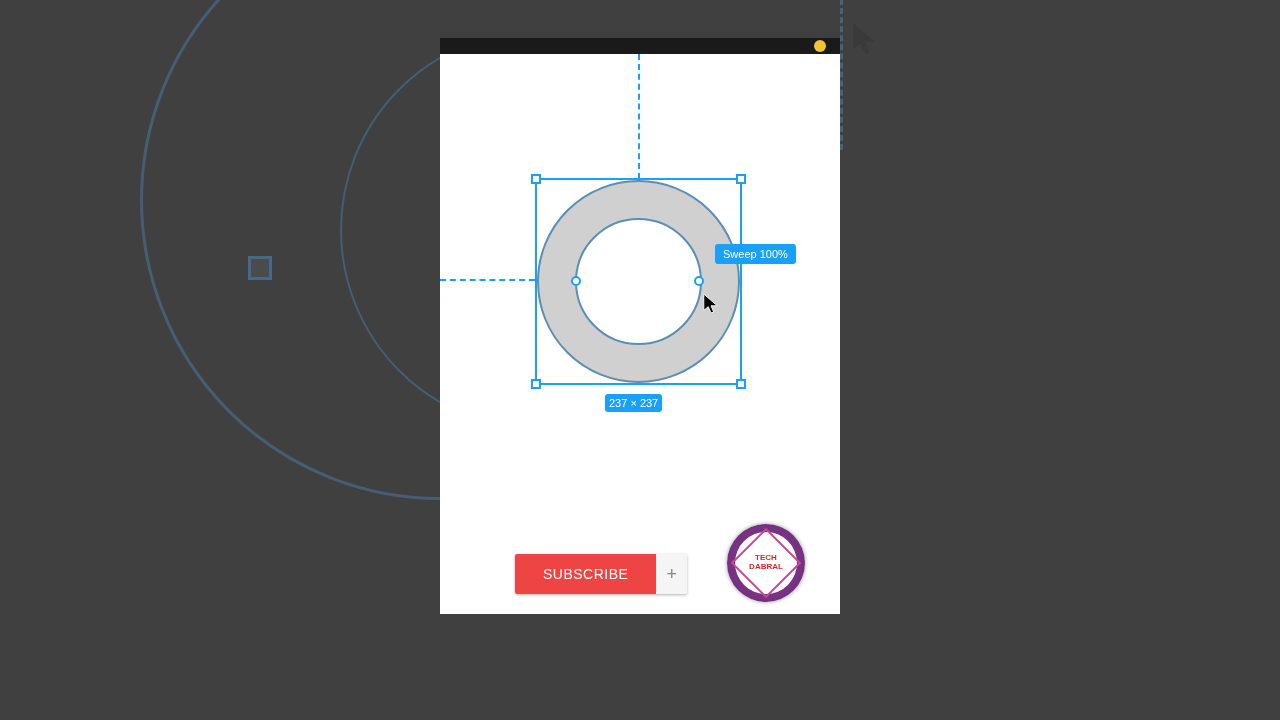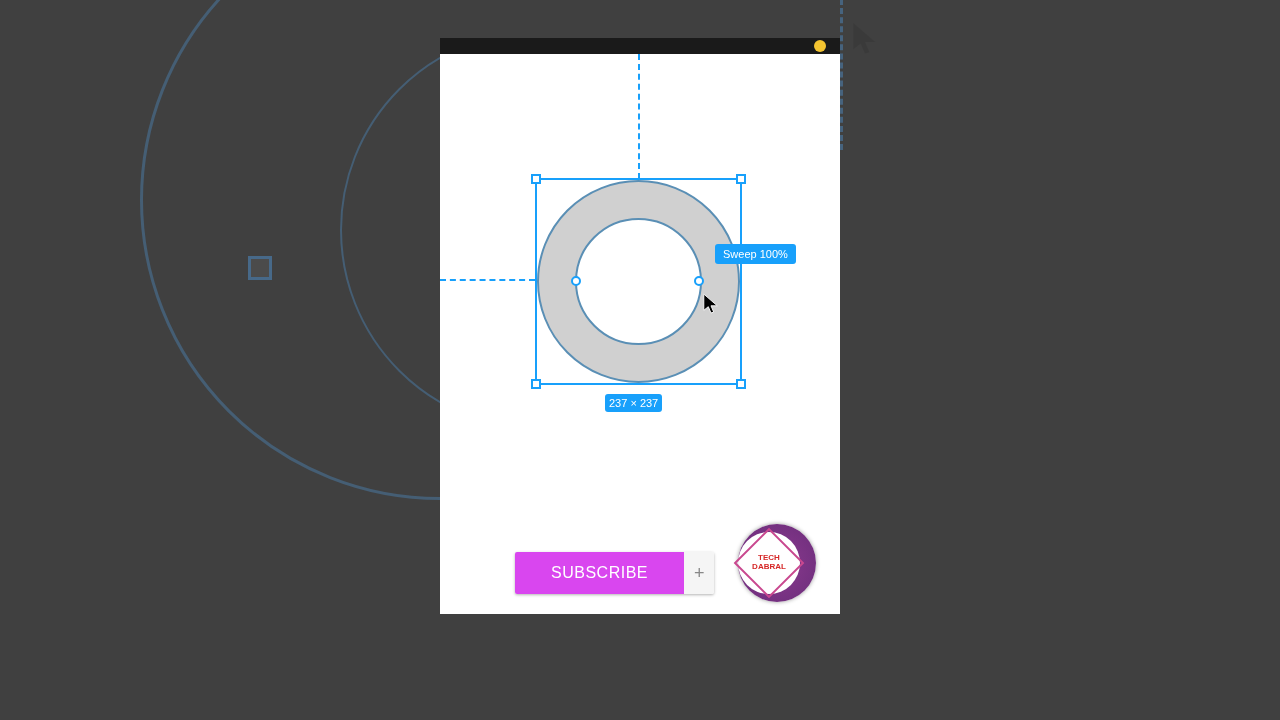--- a/index.html
+++ b/index.html
@@ -200,47 +200,47 @@
   .subscribe-bar {
     position: absolute;
     bottom: 20px;
     left: 75px;
     display: flex;
     box-shadow: 0 1px 3px rgba(0,0,0,0.3);
     border-radius: 2px;
     overflow: hidden;
   }
   .subscribe-btn {
-    background: #d946ef;
+    background: #ef4444;
     color: #fff;
-    font-size: 16px;
+    font-size: 14px;
     font-weight: 500;
-    padding: 12px 36px;
+    padding: 12px 28px;
     letter-spacing: 0.5px;
   }
   .subscribe-plus {
     background: #f5f5f5;
     color: #888;
     font-size: 18px;
     padding: 9px 10px;
     display: flex;
     align-items: center;
     justify-content: center;
   }
   .channel-logo {
     position: absolute;
     bottom: 12px;
-    right: 24px;
+    right: 35px;
     width: 78px;
     height: 78px;
     border-radius: 50%;
     background: radial-gradient(circle, #8b3a8f 0%, #6b2d7a 100%);
     display: flex;
     align-items: center;
-    justify-content: flex-start;
+    justify-content: center;
     box-shadow: 0 0 4px rgba(0,0,0,0.4);
   }
   .logo-inner {
     width: 62px;
     height: 62px;
     border-radius: 50%;
     background: #fff;
     display: flex;
     flex-direction: column;
     align-items: center;

